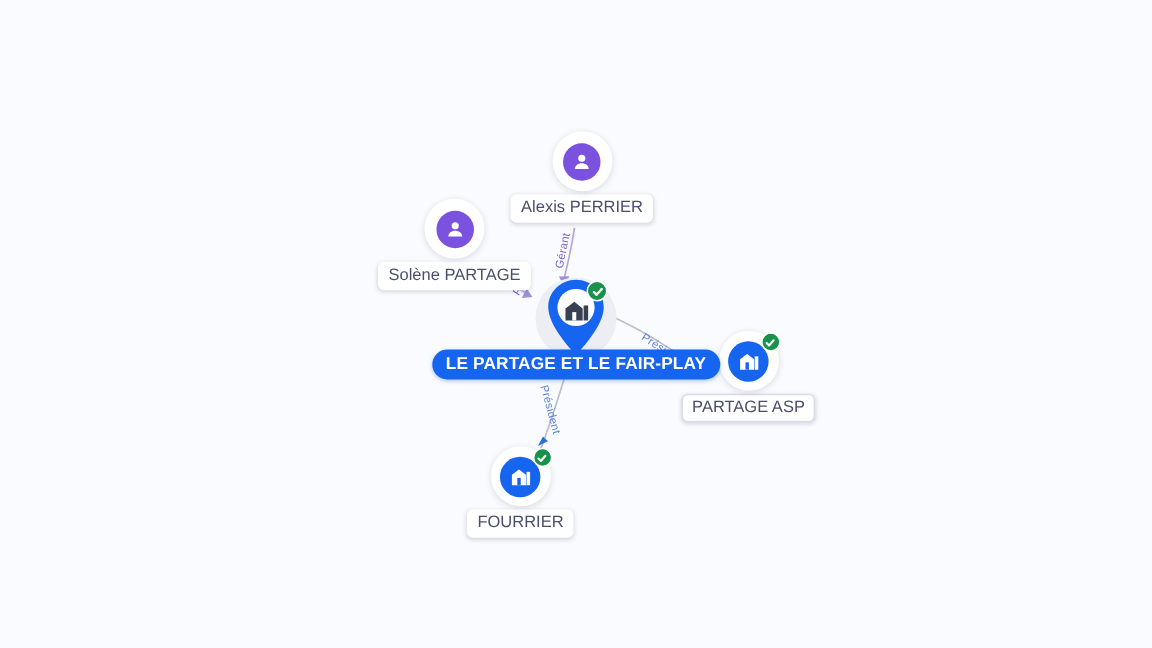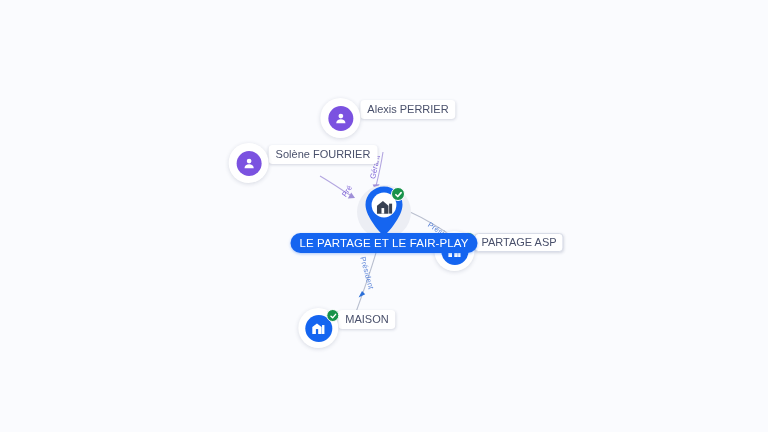--- a/index.html
+++ b/index.html
@@ -24,22 +24,22 @@
     left: 0; top: 0;
     width: 768px;
     height: 432px;
   }
 
   
   .node {
     position: absolute;
     transform: translate(-50%, -50%);
     display: flex;
-    flex-direction: row;
-    align-items: flex-start;
+    flex-direction: column;
+    align-items: center;
   }
   .node-glyph-wrap {
     position: relative;
     display: block;
   }
 
   
   .person-disc {
     width: 40px;
     height: 40px;
@@ -168,21 +168,21 @@
     border: 1px solid #d9dde8;
     padding: 2px 6px;
   }
   #root-label {
     position: absolute;
     transform: translate(-50%, -50%);
     background: #1565f0;
     color: #ffffff;
     font-size: 11.5px;
     line-height: 14px;
-    font-weight: 400;
+    font-weight: 700;
     letter-spacing: 0.1px;
     padding: 3px 9px;
     border-radius: 10px;
     white-space: nowrap;
     box-shadow: 0 1px 3px rgba(21,101,240,0.35);
   }
 
   
   .edge-label {
     position: absolute;
@@ -241,21 +241,21 @@
     <div class="node-glyph-wrap">
       <div class="person-disc">
         <div class="person-circle">
           <svg width="15" height="15" viewBox="0 0 24 24" fill="#ffffff">
             <circle cx="12" cy="8" r="3.8"></circle>
             <path d="M4.6 19.5c0-4 3.4-6.3 7.4-6.3s7.4 2.3 7.4 6.3z"></path>
           </svg>
         </div>
       </div>
     </div>
-    <div class="node-label">Solène FOURRIER</div>
+    <div class="node-label">Solène PARTAGE</div>
   </div>
 
   <div class="node" id="node-maison" style="left:499px; top:251px;">
     <div class="node-glyph-wrap">
       <div class="company-disc">
         <div class="company-circle">
           <svg width="16" height="16" viewBox="0 0 24 24" fill="#ffffff">
             <path d="M3 21V10.5L10 5.2l7 5.3V21H3z"></path>
             <rect x="17.6" y="7.6" width="3.6" height="13.4"></rect>
             <rect x="8.4" y="13.6" width="3.4" height="7.4" fill="#1565f0"></rect>
@@ -281,21 +281,21 @@
             <rect x="8.4" y="13.6" width="3.4" height="7.4" fill="#1565f0"></rect>
           </svg>
         </div>
       </div>
       <div class="verified-badge">
         <svg width="8" height="8" viewBox="0 0 24 24" fill="none" stroke="#ffffff" stroke-width="4.2" stroke-linecap="round" stroke-linejoin="round">
           <polyline points="5,12.5 10,17.5 19,7"></polyline>
         </svg>
       </div>
     </div>
-    <div class="node-label">MAISON</div>
+    <div class="node-label">FOURRIER</div>
   </div>
 
   <div id="node-root" style="left:384px; top:212px;">
     <div class="root-halo"></div>
     <div class="pin-wrap">
       <svg class="pin-svg" width="48" height="56" viewBox="0 0 48 56">
         <path d="M24 2.5c-10.2 0-18.5 8.2-18.5 18.3 0 12.3 15.5 28.5 17.1 30.2
                  .8.8 2 .8 2.8 0 1.6-1.7 17.1-17.9 17.1-30.2 0-10.1-8.3-18.3-18.5-18.3z" fill="#1565f0"></path>
         <circle cx="24" cy="21" r="12.4" fill="#ffffff"></circle>
       </svg>

